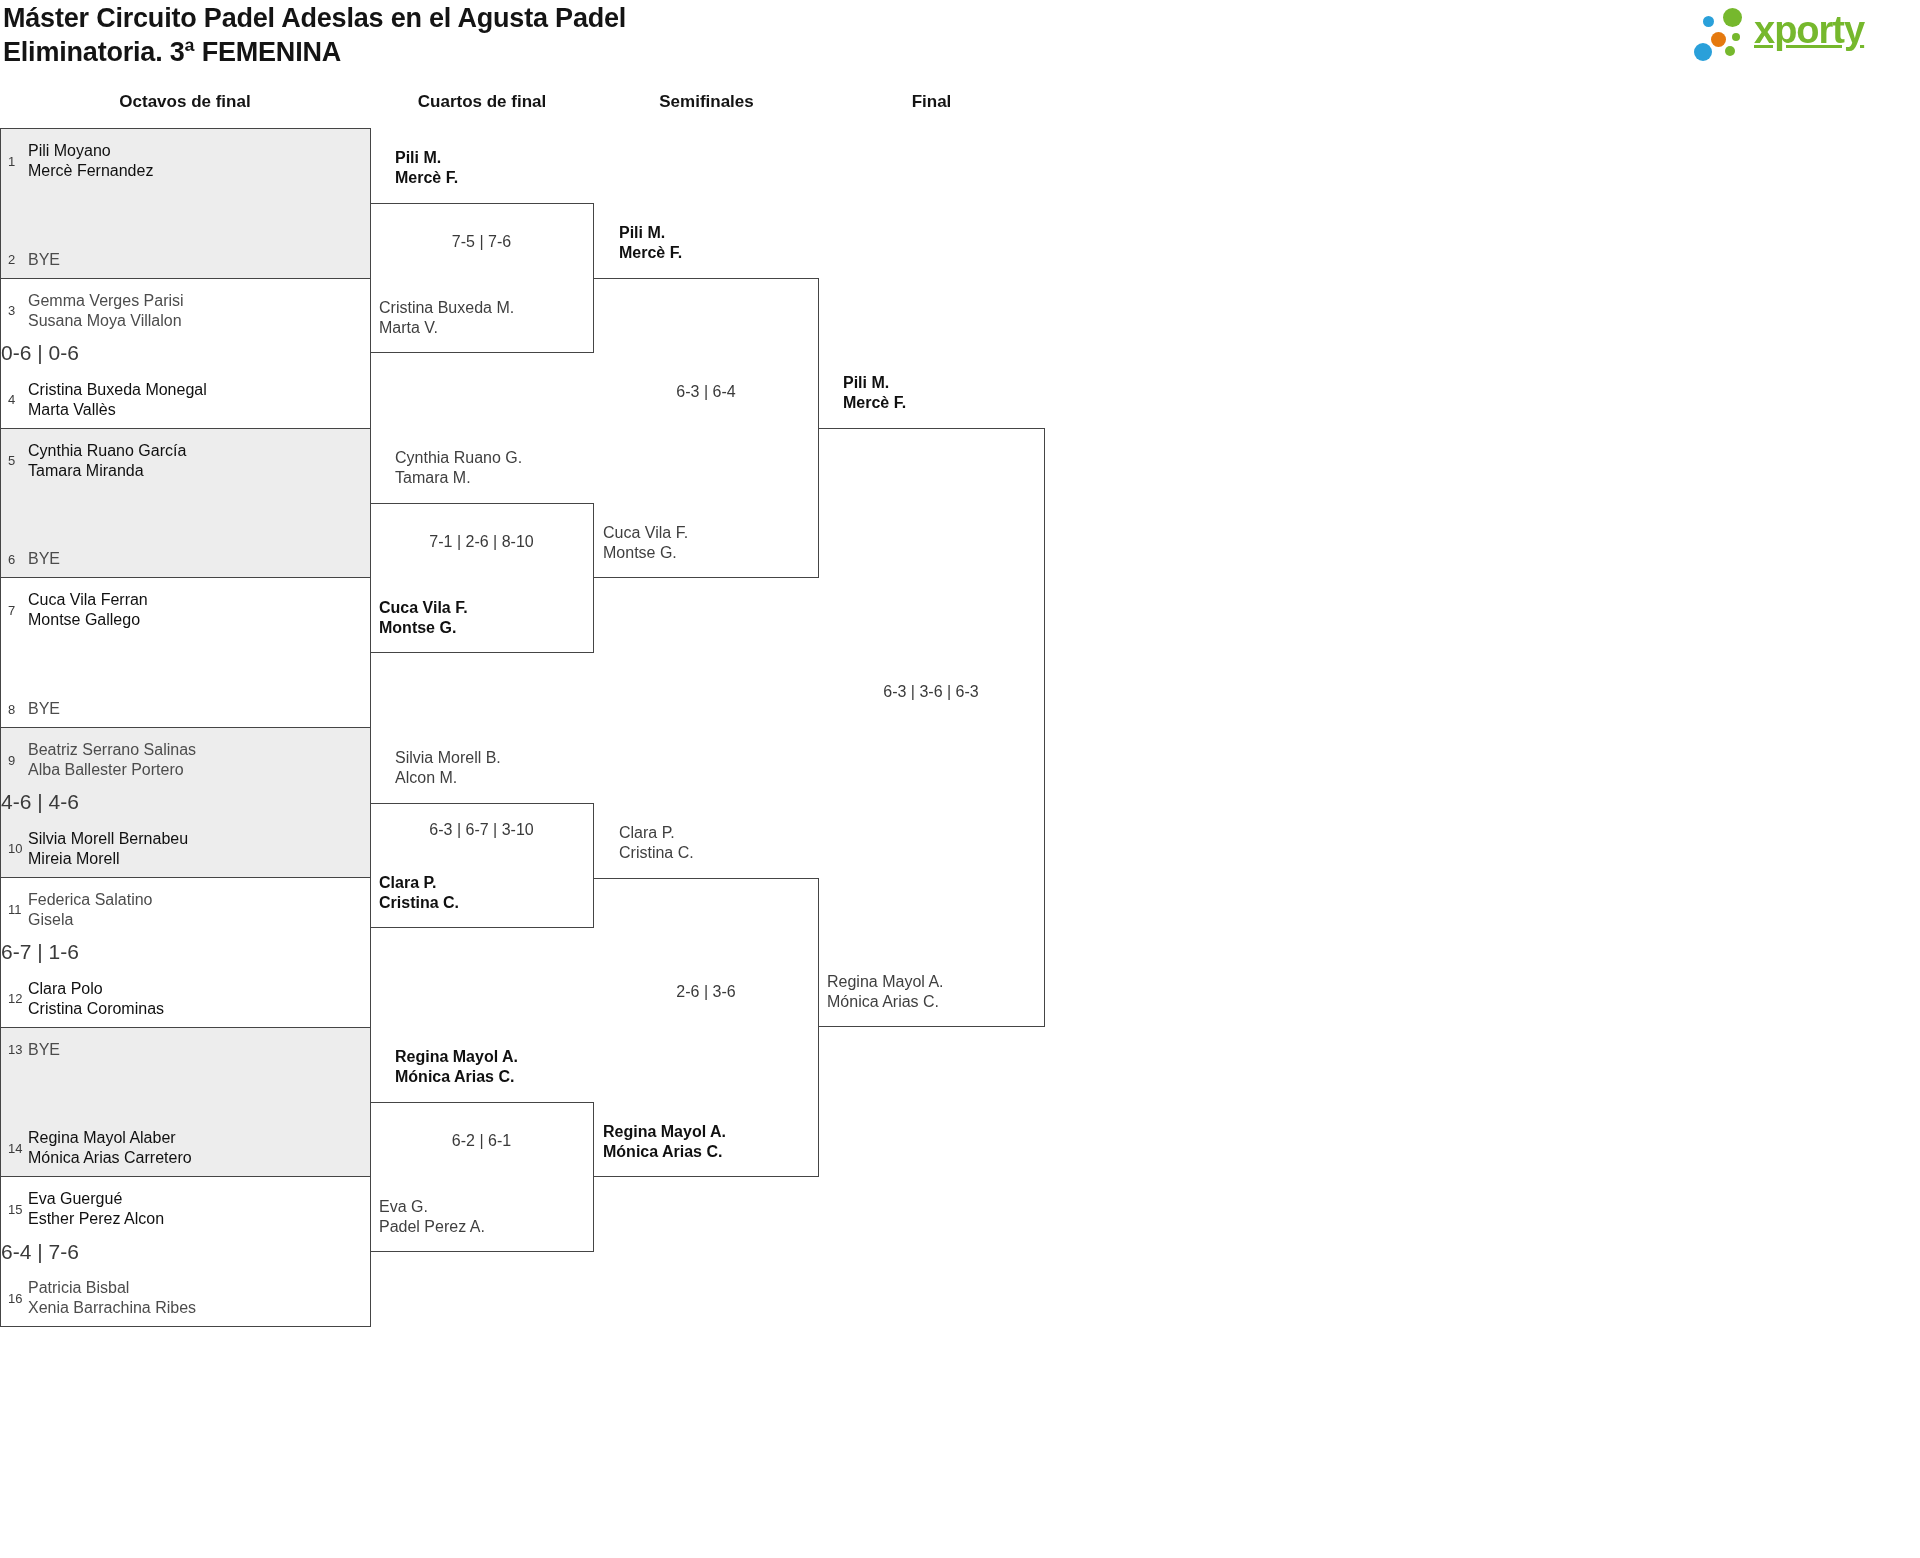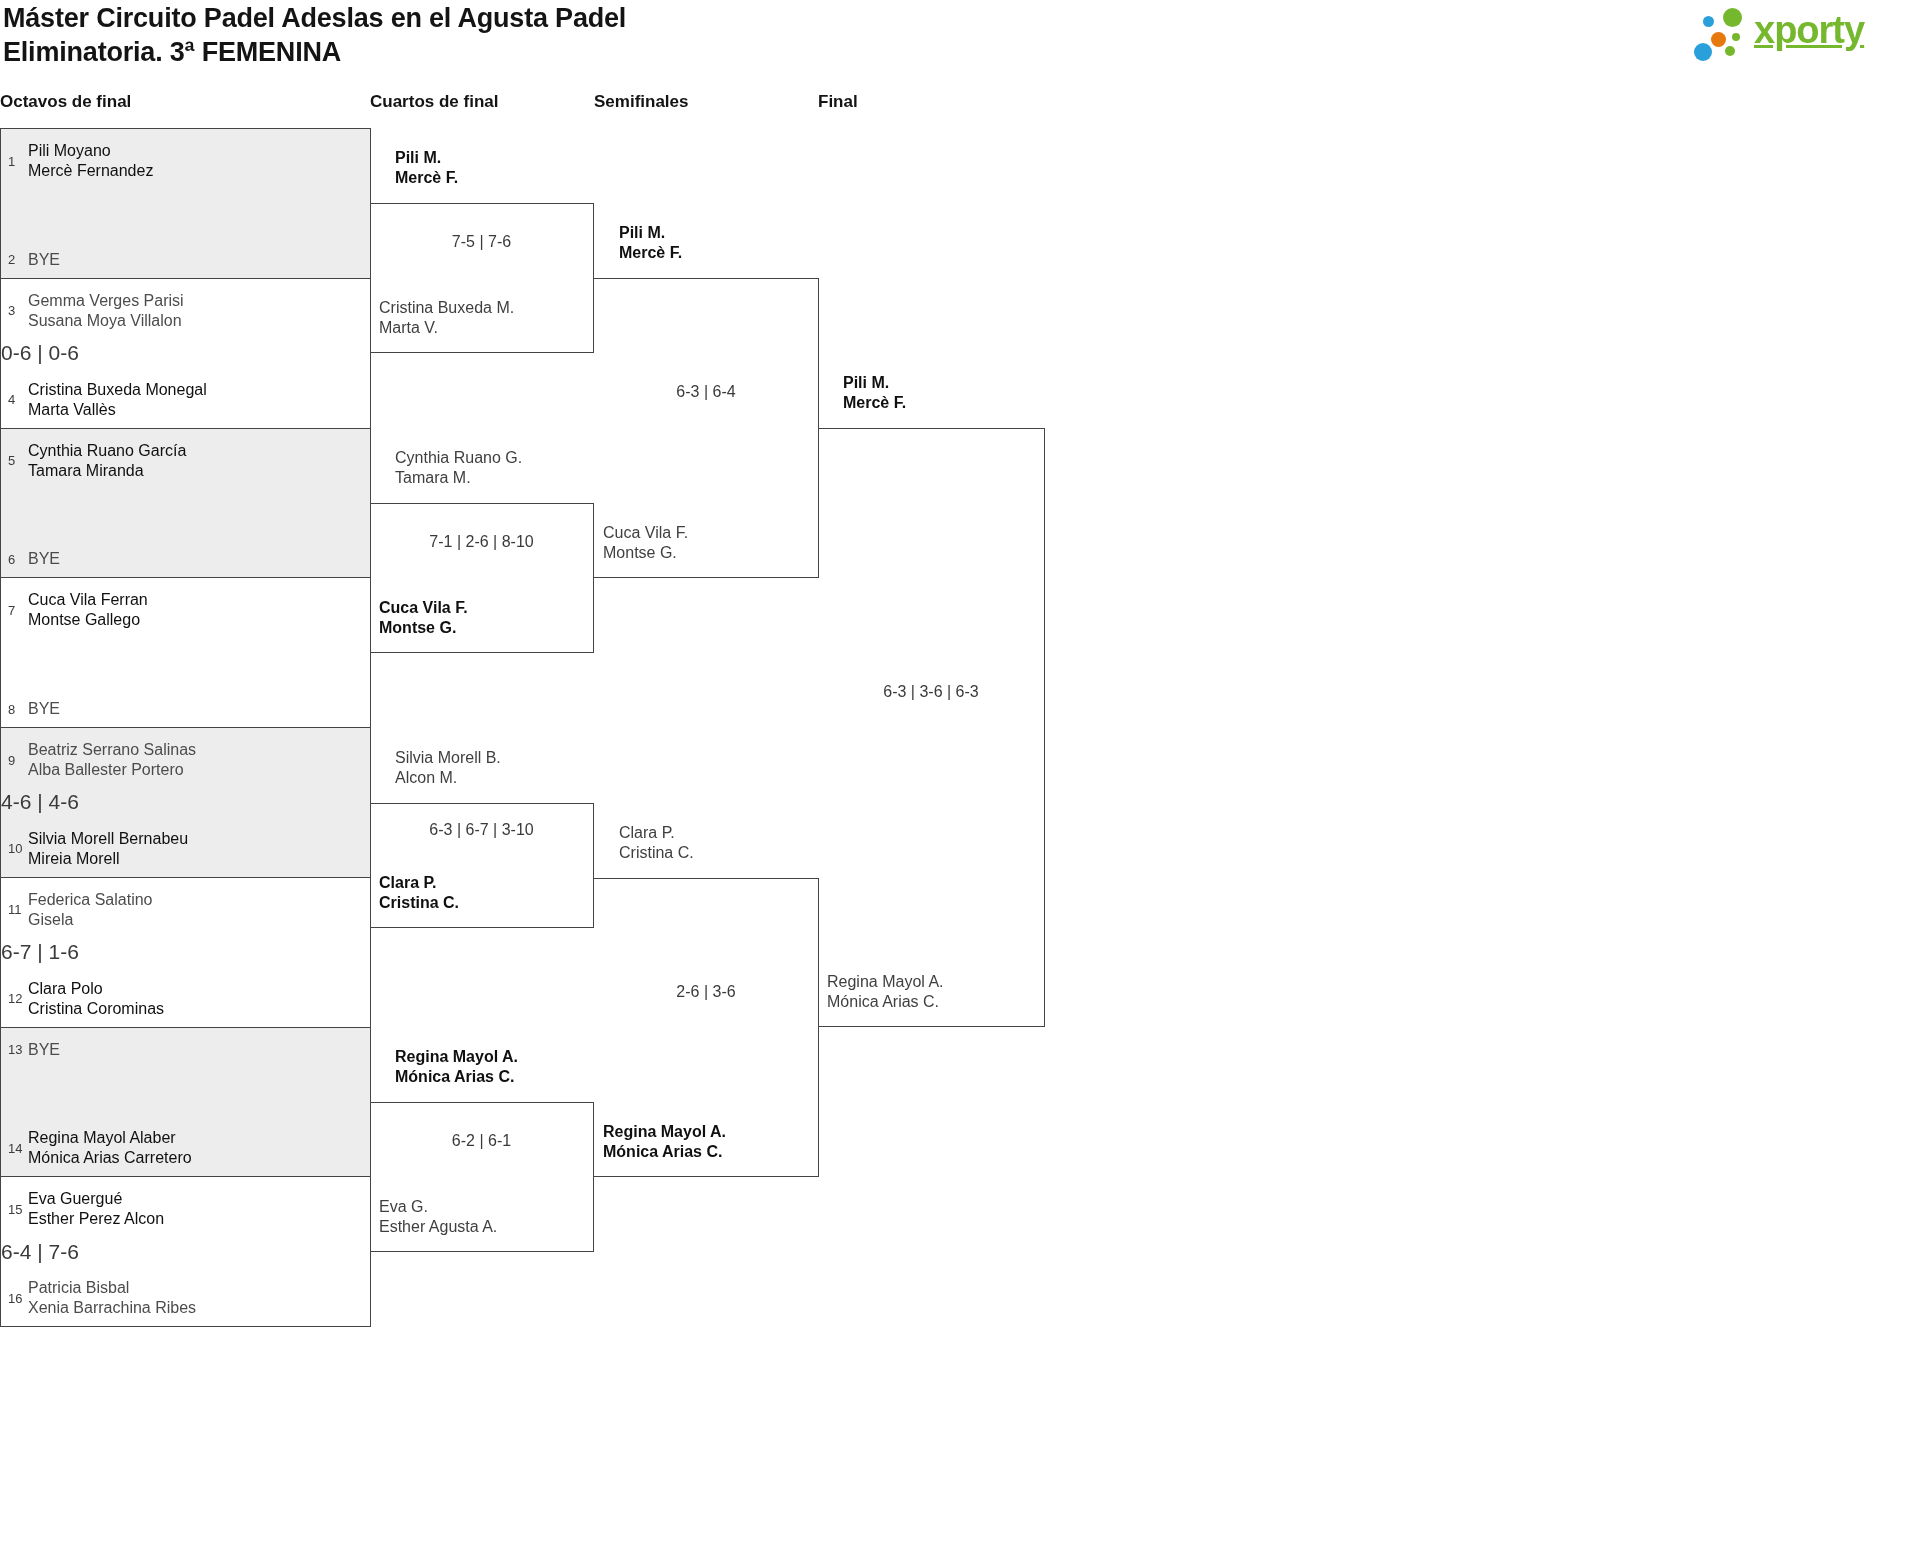--- a/index.html
+++ b/index.html
@@ -4,21 +4,21 @@
 <style>
   html,body{margin:0;padding:0;}
   body{
     width:1920px;height:1558px;background:#ffffff;position:relative;overflow:hidden;
     font-family:"Liberation Sans", sans-serif;color:#151515;
   }
   .title{
     position:absolute;left:3px;top:1px;font-size:27px;line-height:34px;
     font-weight:700;color:#141414;letter-spacing:-0.2px;white-space:pre;
   }
-  .round-h{position:absolute;top:92px;font-size:17px;font-weight:600;color:#141414;}
+  .round-h{position:absolute;top:92px;font-size:17px;font-weight:600;color:#141414;text-align:center;}
   .rh-oct{left:0;width:370px;}
   .rh-qf{left:370px;width:224px;}
   .rh-sf{left:594px;width:225px;}
   .rh-fin{left:818px;width:227px;}
 
   
   .oct-col{
     position:absolute;left:0;top:128px;width:371px;height:1199px;
     display:flex;flex-direction:column;border:1px solid #454545;box-sizing:border-box;background:#fff;
   }
@@ -274,21 +274,21 @@
 </div>
 
 <div class="rbox col-qf qf-4">
   <div class="adv adv-top winner">
       <span class="nline">Regina Mayol A.</span>
       <span class="nline">Mónica Arias C.</span>
     </div>
   <div class="rscore">6-2 | 6-1</div>
   <div class="adv adv-bottom">
       <span class="nline">Eva G.</span>
-      <span class="nline">Esther Agusta A.</span>
+      <span class="nline">Padel Perez A.</span>
     </div>
 </div>
 
 <div class="rbox col-sf sf-1">
   <div class="adv adv-top winner">
       <span class="nline">Pili M.</span>
       <span class="nline">Mercè F.</span>
     </div>
   <div class="rscore">6-3 | 6-4</div>
   <div class="adv adv-bottom">

